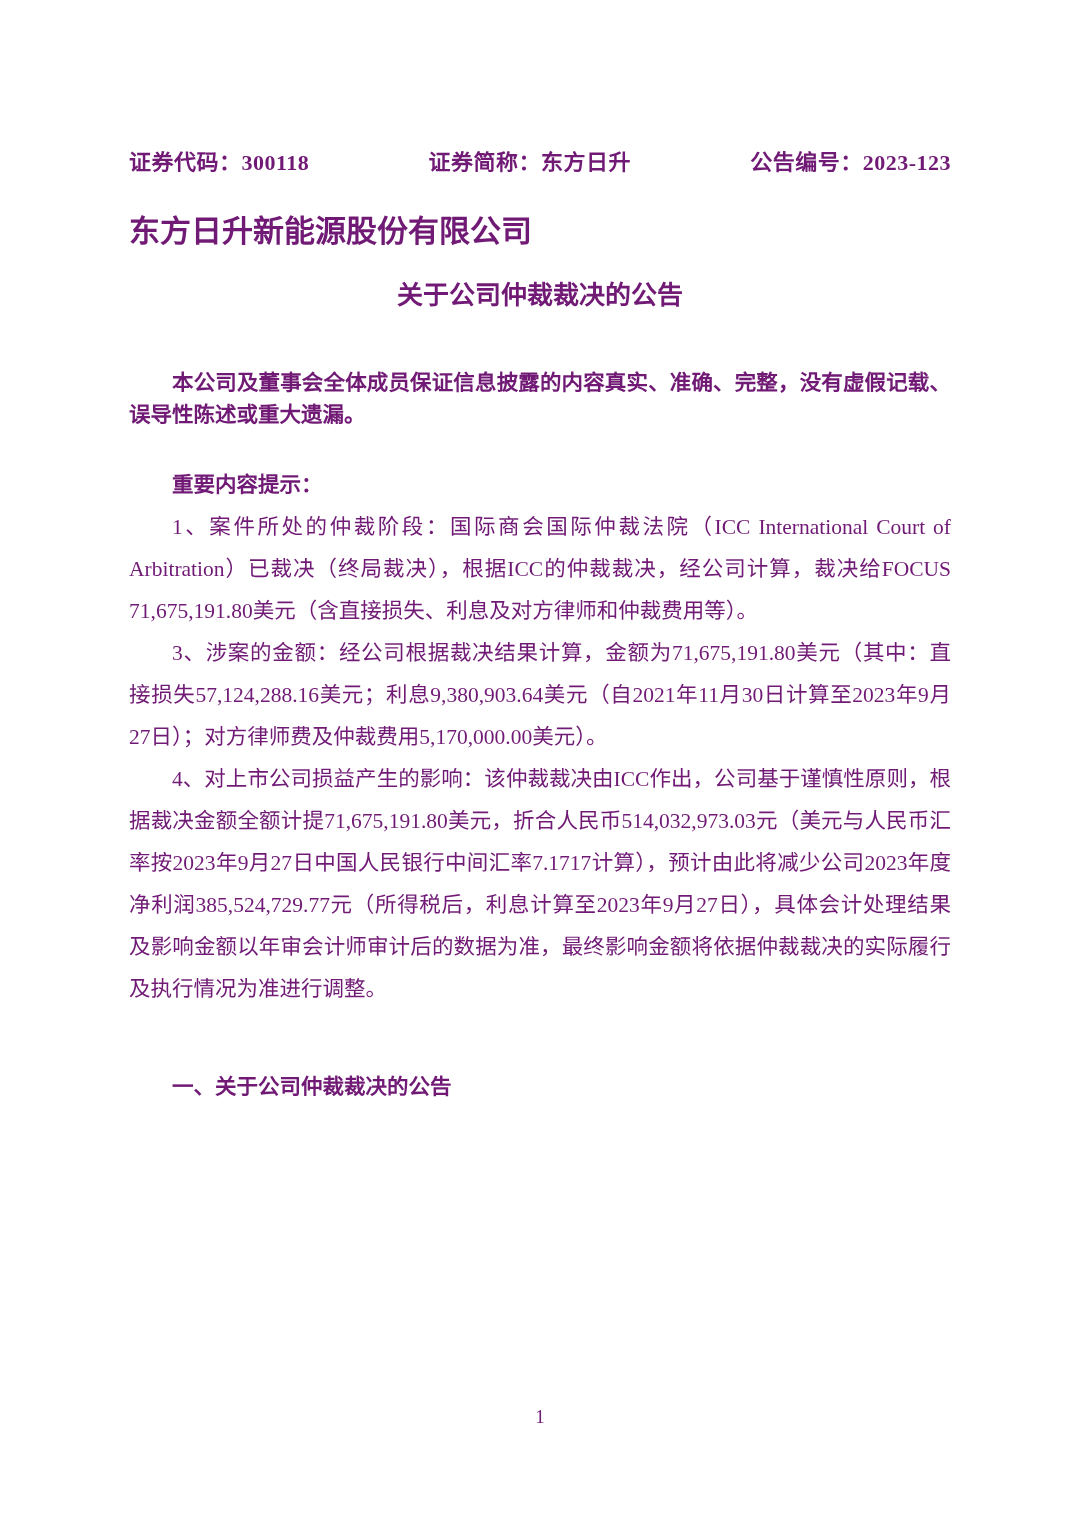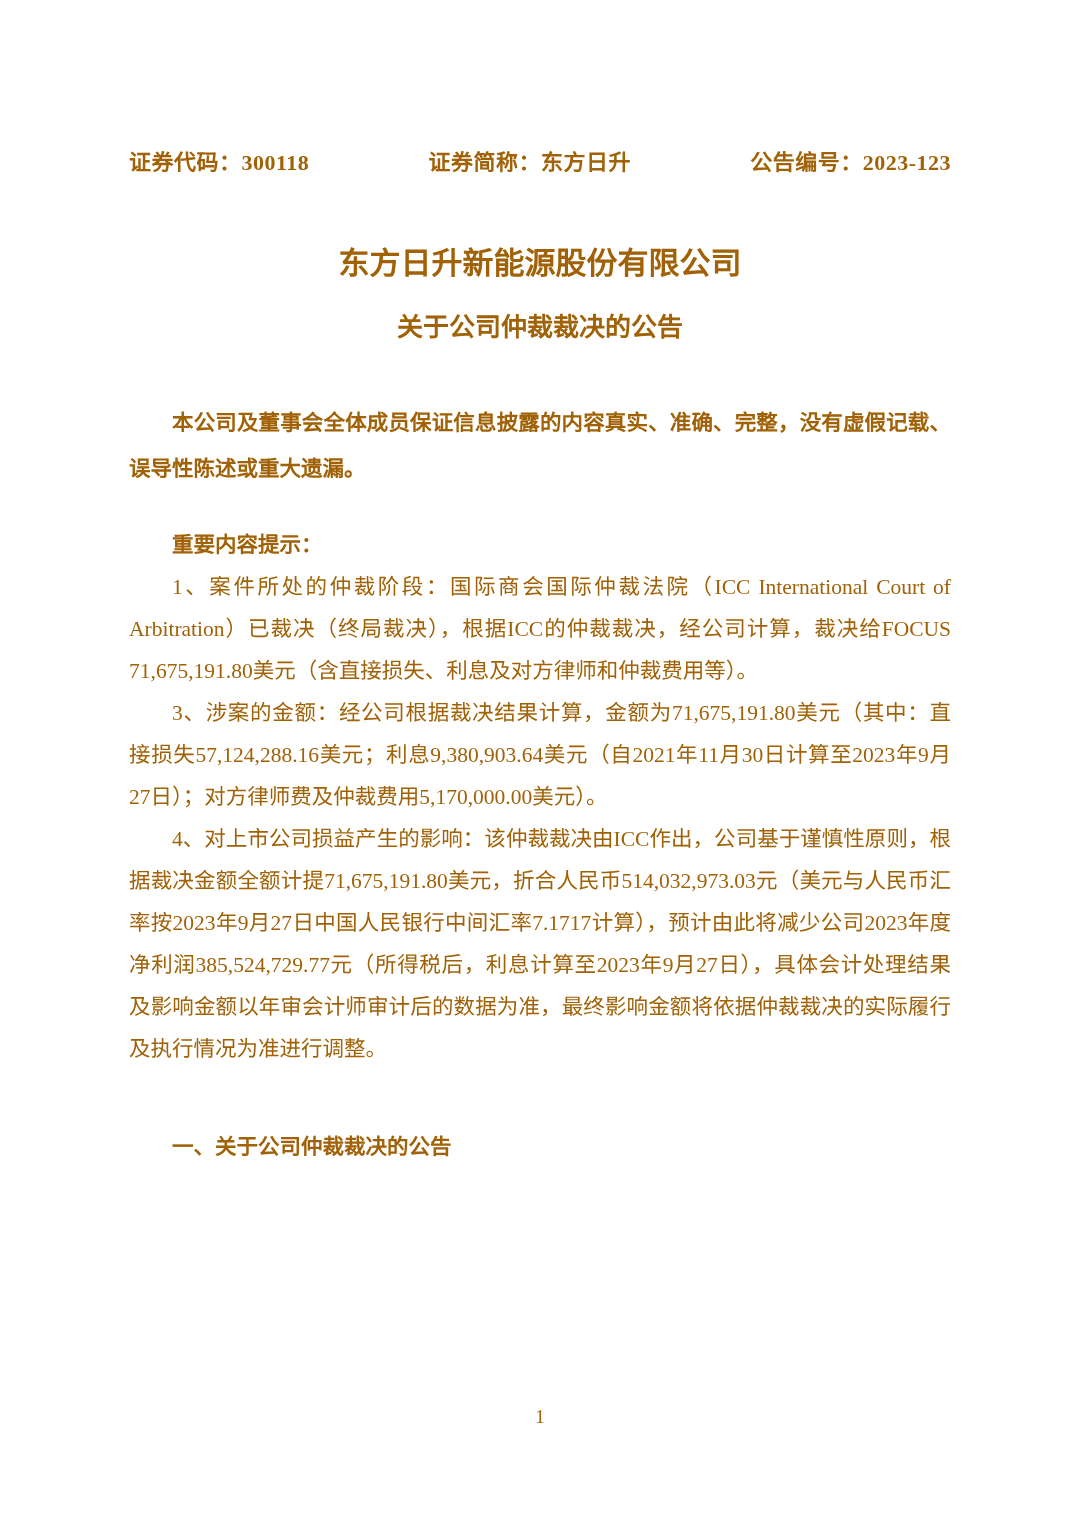--- a/index.html
+++ b/index.html
@@ -6,42 +6,42 @@
     margin: 0;
     padding: 0;
     background: #ffffff;
   }
   .page {
     position: relative;
     width: 1080px;
     height: 1523px;
     margin: 0 auto;
     background: #ffffff;
-    color: #a16207;
+    color: #701a75;
     font-family: "Liberation Serif", "DejaVu Serif", serif;
     overflow: hidden;
     box-sizing: border-box;
   }
   .content {
     position: relative;
     margin: 0 auto;
     width: 822px;
     padding-top: 144px;
   }
   .doc-header-row {
     display: flex;
     justify-content: space-between;
     align-items: baseline;
     font-size: 22px;
     font-weight: bold;
     letter-spacing: 0.5px;
   }
   .doc-title-1 {
-    margin-top: 68px;
-    text-align: center;
+    margin-top: 36px;
+    text-align: left;
     font-size: 31px;
     font-weight: bold;
     line-height: 40px;
   }
   .doc-title-2 {
     margin-top: 24px;
     text-align: center;
     font-size: 26px;
     font-weight: bold;
     line-height: 40px;
@@ -50,22 +50,23 @@
     margin: 0;
     text-align: justify;
     font-size: 21.5px;
     line-height: 42px;
     text-indent: 2em;
     word-break: break-word;
   }
   .bold { font-weight: normal; }
   .disclaimer {
     margin-top: 52px;
-    line-height: 46px;
+    line-height: 32px;
     font-weight: bold;
+    font-family: Liberation Mono, monospace;
   }
   .highlights-heading {
     margin-top: 32px;
     font-weight: bold;
   }
   .section-heading {
     margin-top: 56px;
     font-weight: bold;
   }
   .section-paragraph {

